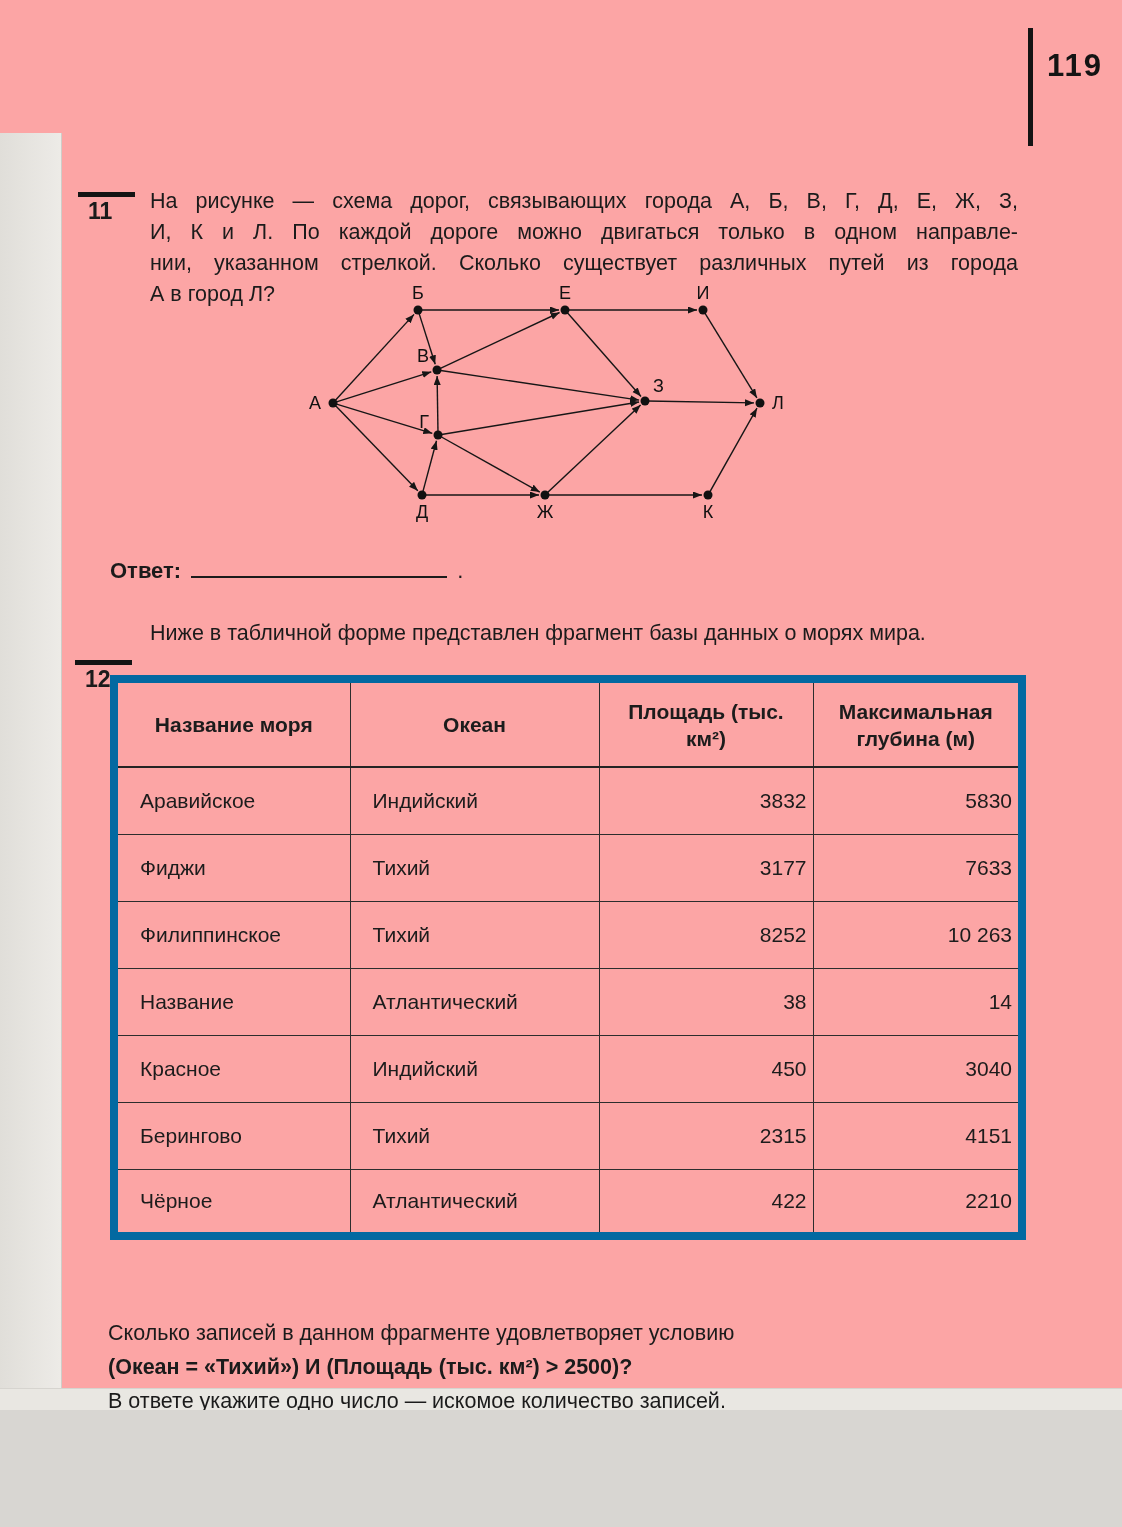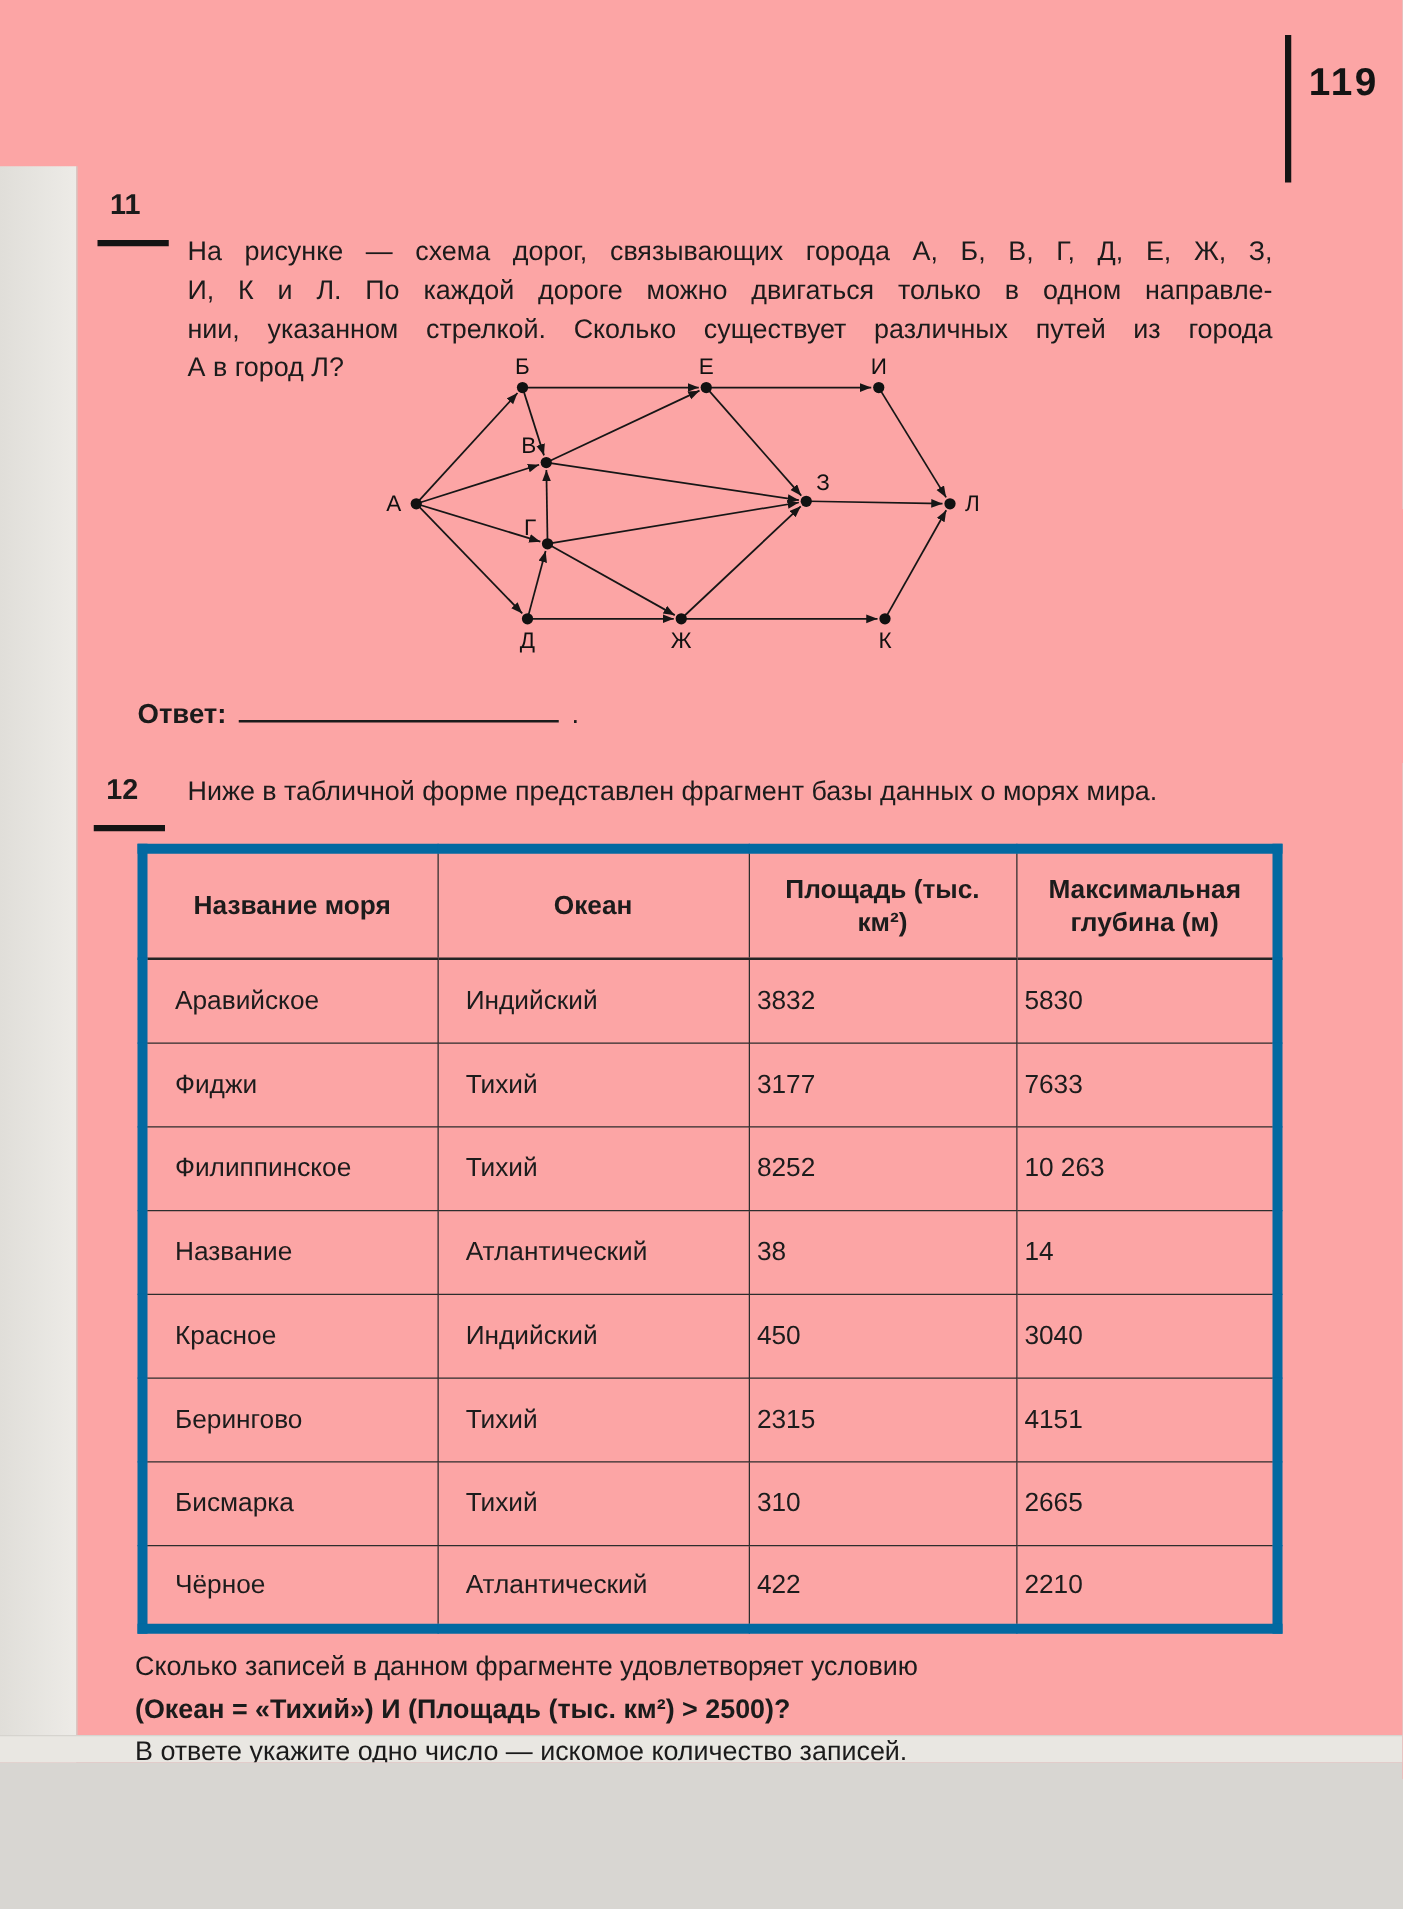--- a/index.html
+++ b/index.html
@@ -6,21 +6,21 @@
   html,body { background:#d8d6d2; }
   body { font-family:"Liberation Sans", sans-serif; }
   .page { position:relative; width:1122px; height:1410px; background:#fca5a5; color:#1c1c1c; overflow:hidden; margin:0 auto;text-decoration:underline; }
   .left-strip { position:absolute; left:0; top:133px; width:62px; height:1372px;
                 background:linear-gradient(to right,#e0ded9,#edebe7); border-right:1px solid #cfcdc8; }
   .bottom-strip { position:absolute; left:0; bottom:0; width:100%; height:22px; background:#e9e7e2; border-top:1px solid #d6d4cf; }
 
   .pageno-wrap { position:absolute; top:28px; left:1028px; height:118px; border-left:5px solid #141414; padding:20px 0 0 14px; }
   .pageno { font-weight:bold; font-size:31px; letter-spacing:2px; color:#141414; }
 
-  .prob-num { position:absolute; font-size:23px; font-weight:bold; color:#1b1b1b; }
+  .prob-num { position:absolute; font-size:23px; font-weight:bold; color:#1b1b1b;margin-top:48px; }
   .prob-bar { position:absolute; background:#141414; height:5px; width:57px; }
 
   .p-text { position:absolute; font-size:21.5px; line-height:31px; color:#1b1b1b; }
   .p-text .text-line { white-space:nowrap; }
   .p-text .just { text-align:justify; text-align-last:justify; white-space:normal; }
 
   .answer-line { position:absolute; font-size:22px; color:#1b1b1b; }
   .answer-label { font-weight:bold; }
   .answer-blank { display:inline-block; width:256px; height:20px; border-bottom:2px solid #1b1b1b; margin:0 10px 0 10px; }
 
@@ -28,21 +28,21 @@
   .graph-wrap svg { width:100%; height:100%; }
   .graph-wrap line { stroke:#161616; stroke-width:1.4; }
   .graph-wrap circle { fill:#111; }
   .graph-wrap text { font-family:"Liberation Sans",sans-serif; font-size:18px; fill:#111; }
 
   table.sea { position:absolute; left:110px; top:675px; width:908px; border-collapse:collapse; border:8px solid #0369a1; table-layout:fixed; }
   .sea th, .sea td { border:1px solid #2d2d2d; }
   .sea th { font-size:21px; font-weight:bold; text-align:center; height:88px; line-height:27px; padding:6px 18px; vertical-align:middle; }
   .sea thead th { border-bottom:2px solid #242424; }
   .sea td { font-size:21px; height:67px; padding:6px 10px 6px 22px; vertical-align:middle; }
-  .sea td.center { text-align:left; padding:6px; }
+  .sea td.center { text-align:right; padding:6px; }
 
   .question { position:absolute; left:108px; top:1316px; width:900px; font-size:21.5px; line-height:34px; color:#1b1b1b; }
   .question .bold { font-weight:bold; }
 </style>
 </head>
 <body>
 
 <div class="page">
 
   <div class="left-strip"></div>
@@ -173,26 +173,20 @@
           <td class="center">450</td>
           <td class="center">3040</td>
         </tr>
         <tr>
           <td>Берингово</td>
           <td>Тихий</td>
           <td class="center">2315</td>
           <td class="center">4151</td>
         </tr>
         <tr>
-          <td>Бисмарка</td>
-          <td>Тихий</td>
-          <td class="center">310</td>
-          <td class="center">2665</td>
-        </tr>
-        <tr>
           <td>Чёрное</td>
           <td>Атлантический</td>
           <td class="center">422</td>
           <td class="center">2210</td>
         </tr>
       </tbody>
   </table>
 
   <div class="question">
     <div>Сколько записей в данном фрагменте удовлетворяет условию</div>

